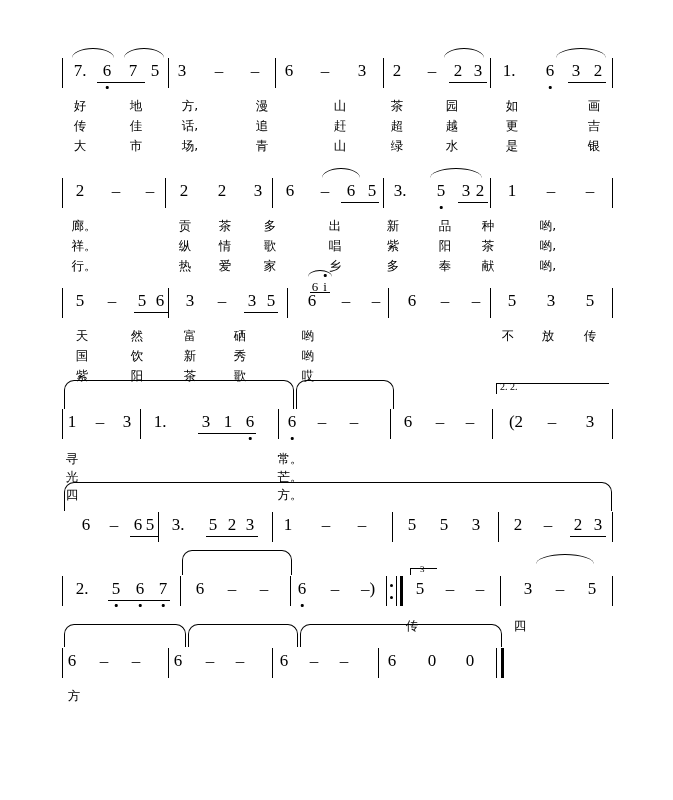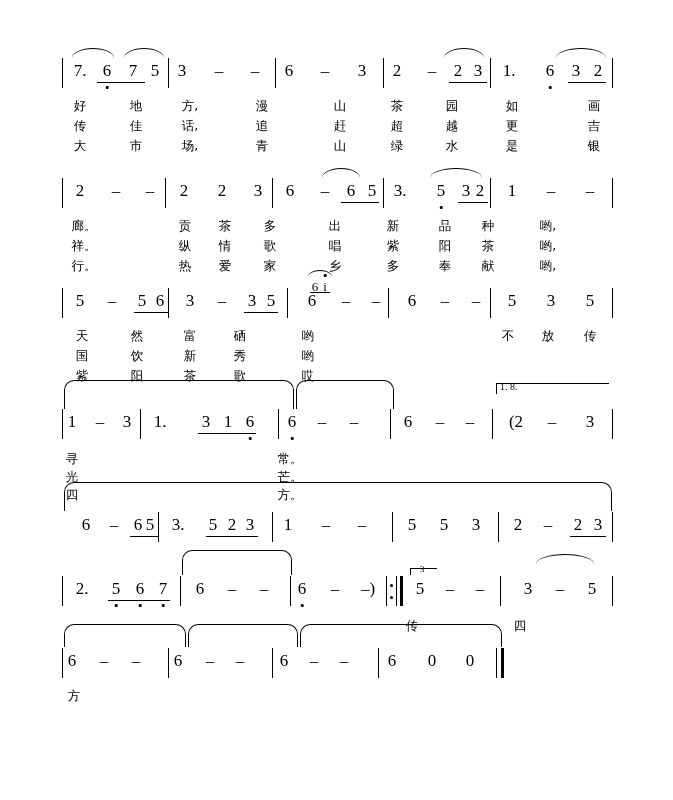--- a/index.html
+++ b/index.html
@@ -328,21 +328,21 @@
     <div class="lyr" style="left:240px;top:98px;">歌</div>
     <div class="lyr" style="left:308px;top:98px;">哎</div>
   </div>
 
   <div class="sys" style="top:375px;height:110px;">
 
     <div class="phrase" style="left:64px;top:5px;width:228px;height:28px;border-bottom:none;"></div>
     <div class="phrase" style="left:296px;top:5px;width:96px;height:28px;border-bottom:none;"></div>
 
     <div class="ending" style="left:496px;top:8px;width:112px;"></div>
-    <div class="endinglbl" style="left:500px;top:6px;">1. 8.</div>
+    <div class="endinglbl" style="left:500px;top:6px;">2. 2.</div>
 
     <div class="bar" style="left:62px;top:34px;height:30px;"></div>
     <div class="bar" style="left:140px;top:34px;height:30px;"></div>
     <div class="bar" style="left:278px;top:34px;height:30px;"></div>
     <div class="bar" style="left:390px;top:34px;height:30px;"></div>
     <div class="bar" style="left:492px;top:34px;height:30px;"></div>
     <div class="bar" style="left:612px;top:34px;height:30px;"></div>
 
     <div class="noterow" style="top:38px;">
       <div class="n" style="left:72px;">1</div>

